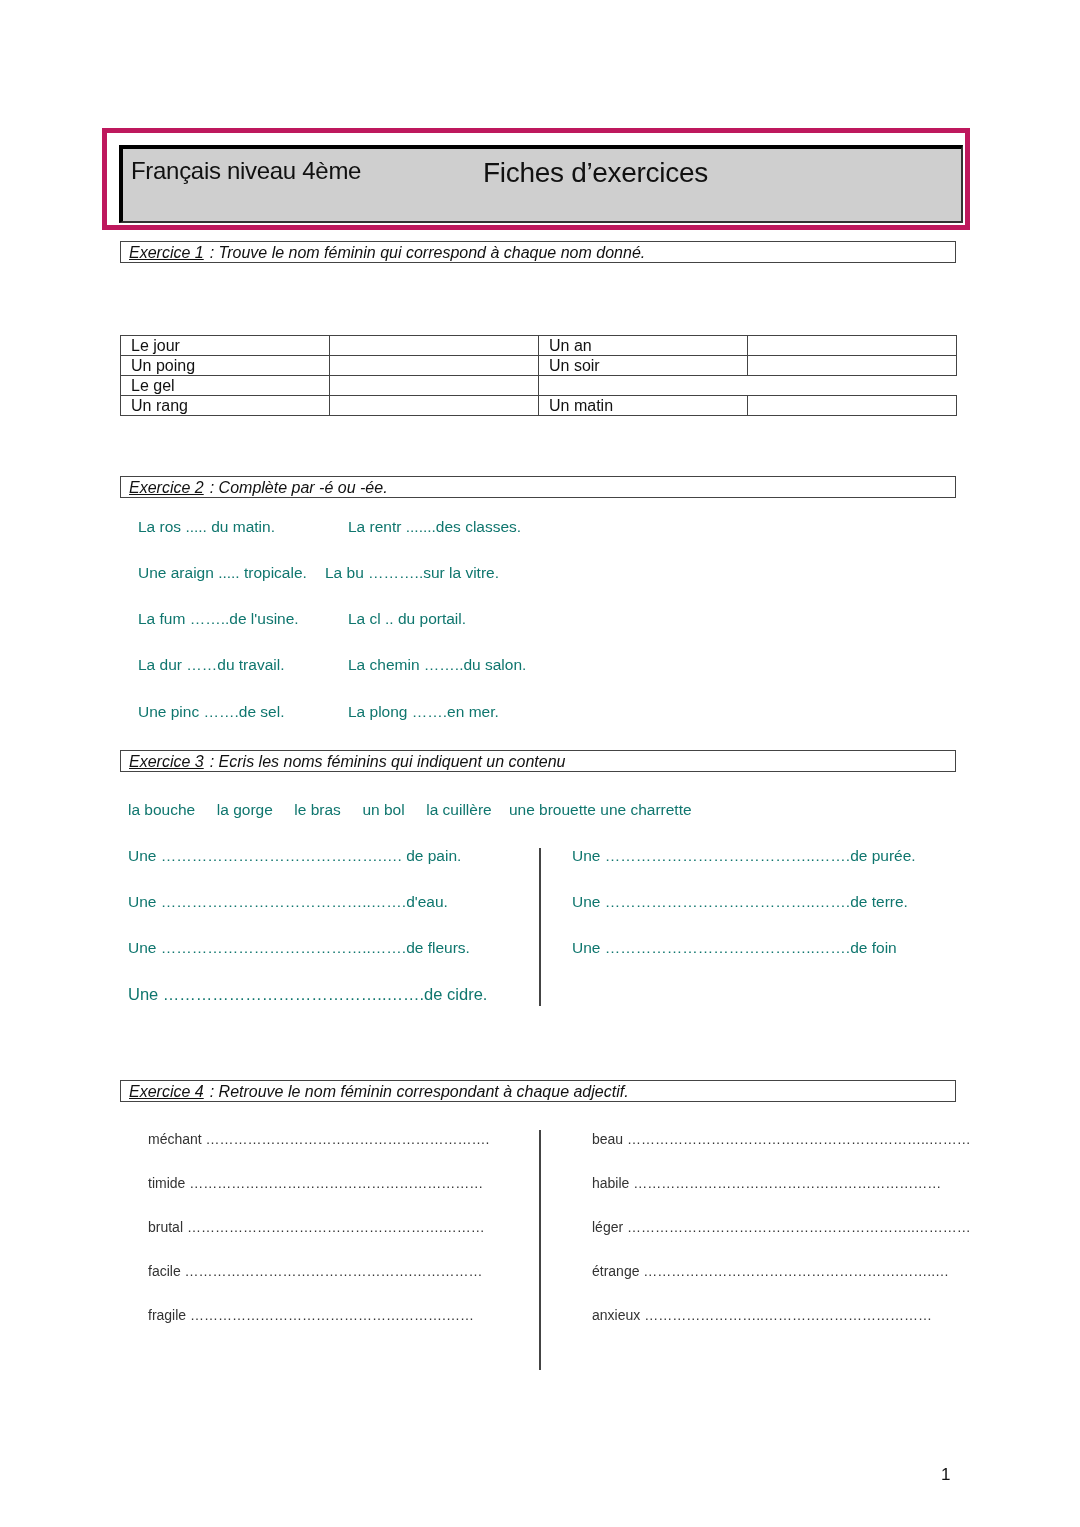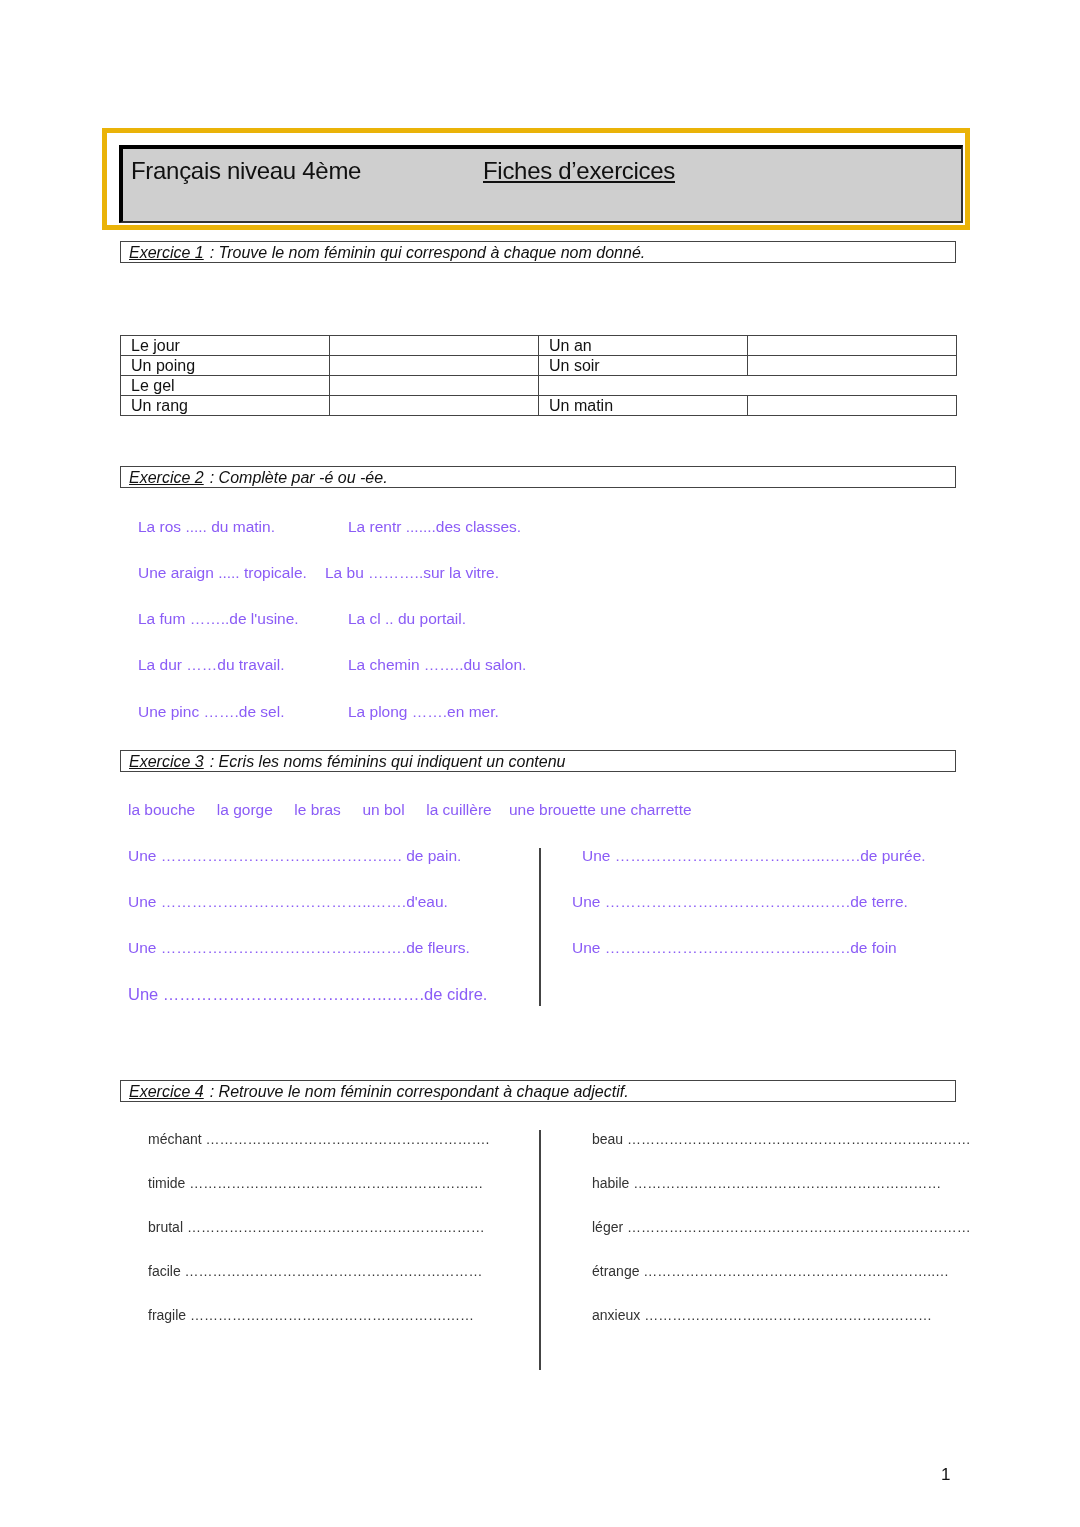--- a/index.html
+++ b/index.html
@@ -1,31 +1,31 @@
 <!DOCTYPE html>
 <html><head>
 <meta charset="utf-8">
 <style>
   html, body { margin:0; padding:0; background:#ffffff; }
   body { width:1080px; height:1527px; position:relative; font-family:"Liberation Sans", sans-serif; color:#222; overflow:hidden; }
   .abs { position:absolute; }
   
-  .header-outer { left:102px; top:128px; width:858px; height:92px; border:5px solid #eab308; background:#fff; }
+  .header-outer { left:102px; top:128px; width:858px; height:92px; border:5px solid #be185d; background:#fff; }
   .header-inner { position:absolute; left:12px; top:12px; right:2px; bottom:2px; background:#cfcfcf; border-top:4px solid #000; border-left:4px solid #000; border-right:2px solid #333; border-bottom:2px solid #333; }
   .header-title { position:absolute; left:8px; top:8px; font-size:24px; color:#111; letter-spacing:-0.3px; }
-  .header-sub { position:absolute; left:360px; top:8px; font-size:24px; color:#111; text-decoration:underline; letter-spacing:-0.3px; }
+  .header-sub { position:absolute; left:360px; top:8px; font-size:28px; color:#111; letter-spacing:-0.3px; }
   
   .ex-head { left:120px; width:836px; height:22px; border:1.5px solid #444; font-style:italic; font-size:16px; line-height:22px; padding-left:8px; box-sizing:border-box; color:#111; }
   .ex-head .lbl { text-decoration:underline; margin-right:6px; }
   
   table.t1 { border-collapse:collapse; position:absolute; left:120px; top:322px; font-size:16px;margin-top:13px; }
   table.t1 td { border:1.3px solid #444; height:19px; padding:0 0 0 10px; line-height:19px; color:#111; }
   table.t1 td.w { width:198px; }
   table.t1 td.none { border:none; }
-  .txt { font-size:15.5px; color:#8b5cf6; white-space:nowrap; }
+  .txt { font-size:15.5px; color:#0f766e; white-space:nowrap; }
   .small { font-size:14px; color:#333; white-space:nowrap;margin-left:20px; }
   .vline { width:1.5px; background:#444; }
   .pagenum { font-size:17px; color:#111; }
 </style>
 </head>
 <body>
 
 <div class="abs header-outer">
   <div class="header-inner">
     <span class="header-title">Français niveau 4ème</span>
@@ -59,21 +59,21 @@
   </tr>
   <tr>
     <td class="w">Un rang</td>
     <td class="w"></td>
     <td class="w">Un matin</td>
     <td class="w"></td>
   </tr>
 </tbody>
   </table>
 
-<div class="abs ex-head" style="top:466px;">
+<div class="abs ex-head" style="top:476px;">
   <span class="lbl">Exercice 2</span><span>: Complète par -é ou -ée.</span>
 </div>
 
 <span class="abs txt" style="left:138px; top:518px;">La ros ..... du matin.</span>
 <span class="abs txt" style="left:348px; top:518px;">La rentr .......des classes.</span>
 <span class="abs txt" style="left:138px; top:564px;">Une araign ..... tropicale.</span>
 <span class="abs txt" style="left:325px; top:564px;">La bu ………..sur la vitre.</span>
 <span class="abs txt" style="left:138px; top:610px;">La fum ……..de l'usine.</span>
 <span class="abs txt" style="left:348px; top:610px;">La cl .. du portail.</span>
 <span class="abs txt" style="left:138px; top:656px;">La dur ……du travail.</span>
@@ -92,21 +92,21 @@
   <span>un bol</span>&nbsp;&nbsp;&nbsp;&nbsp;
   <span>la cuillère</span>&nbsp;&nbsp;&nbsp;
   <span>une brouette une charrette</span>
 </div>
 
 <span class="abs txt" style="left:128px; top:847px;">Une …………………………………….….  de pain.</span>
 <span class="abs txt" style="left:128px; top:893px;">Une …………………………………..…….d'eau.</span>
 <span class="abs txt" style="left:128px; top:939px;">Une …………………………………..…….de fleurs.</span>
 <span class="abs txt" style="left:128px; top:985px; font-size:16.5px;">Une …………………………………..…….de cidre.</span>
 <div class="abs vline" style="left:539px; top:848px; height:158px;"></div>
-<span class="abs txt" style="left:572px; top:847px;margin-left:10px;">Une …………………………………..…….de purée.</span>
+<span class="abs txt" style="left:572px; top:847px;">Une …………………………………..…….de purée.</span>
 <span class="abs txt" style="left:572px; top:893px;">Une …………………………………..…….de terre.</span>
 <span class="abs txt" style="left:572px; top:939px;">Une …………………………………..…….de foin</span>
 
 <div class="abs ex-head" style="top:1080px;">
   <span class="lbl">Exercice 4</span><span>: Retrouve le nom féminin correspondant à chaque adjectif.</span>
 </div>
 
 <span class="abs small" style="left:128px; top:1131px;">méchant  …………………………………………………….</span>
 <span class="abs small" style="left:128px; top:1175px;">timide  ………………………………………………………</span>
 <span class="abs small" style="left:128px; top:1219px;">brutal ……………………………………………….………</span>

